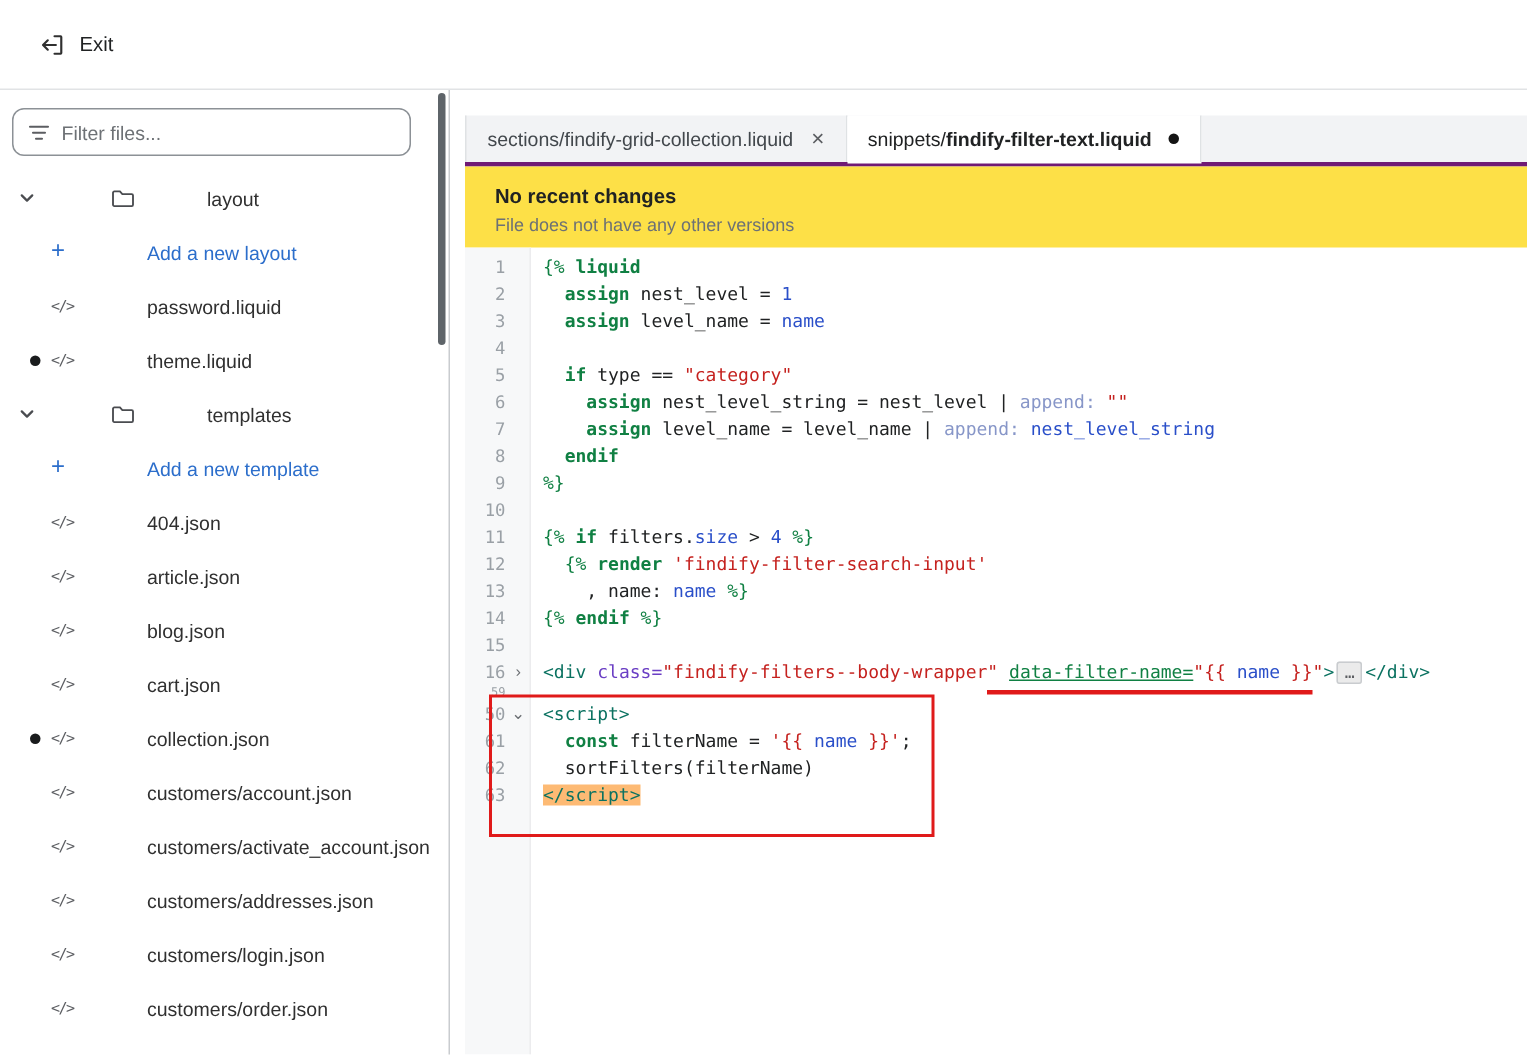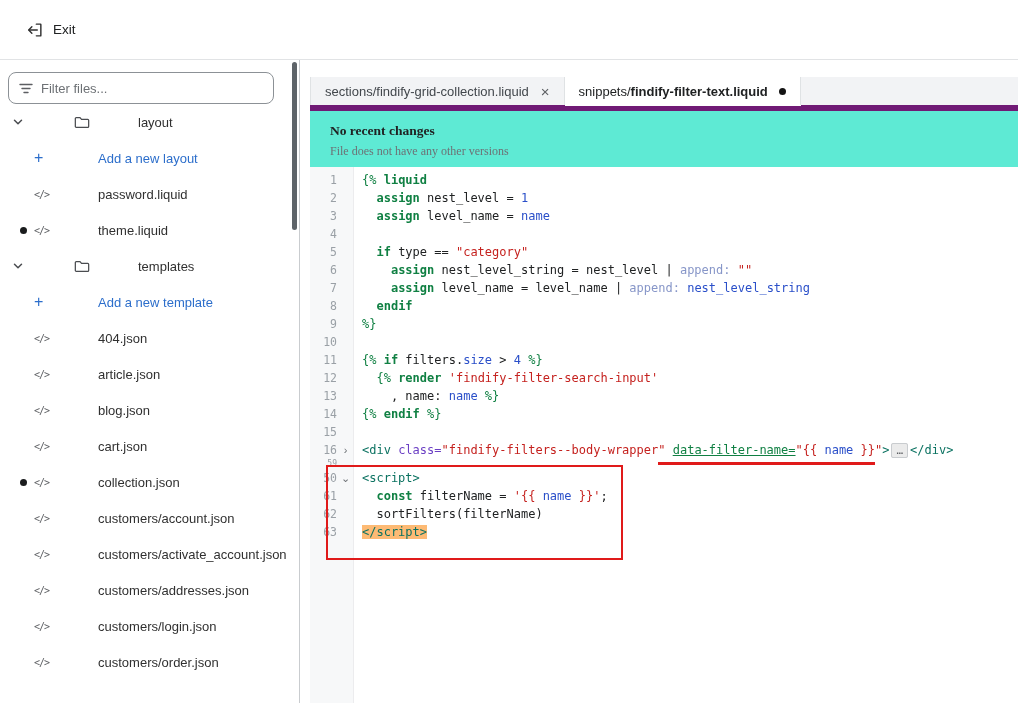--- a/index.html
+++ b/index.html
@@ -20,21 +20,21 @@
   }
 
   
   .body-row { display:flex; height:643px; }
 
   
   .sidebar {
     width:300px; flex:none; border-right:1px solid #c9cccf; position:relative;
     background:#fff; overflow:hidden;
   }
-  .filter-wrap { position:relative; margin:12px 25px 0 8px;text-decoration:underline; }
+  .filter-wrap { position:relative; margin:12px 25px 10px 8px;text-decoration:underline; }
   .filter-wrap svg { position:absolute; left:11px; top:10px; }
   .filter-input {
     width:100%; height:32px; border:1px solid #8c9196; border-radius:8px;
     padding:0 10px 0 32px; font-family:inherit; font-size:13px; color:#202223; outline:none;
   }
   .filter-input::placeholder { color:#6d7175; }
   .tree-row {
     height:36px; display:flex; align-items:center; position:relative;
     padding-left:34px; cursor:pointer; font-size:13px; color:#303030;gap:40px;
   }
@@ -55,36 +55,36 @@
   .side-scroll {
     position:absolute; right:2px; top:2px; width:5px; height:168px;
     background:#5e6469; border-radius:3px;
   }
 
   
   .main { flex:1; min-width:0; padding-left:10px; display:flex; flex-direction:column; }
   .panel { margin-top:17px; display:flex; flex-direction:column; flex:1; min-height:0; }
 
   .tabstrip {
-    height:34px; flex:none; background:#f2f3f5; border-bottom:6px solid #701a75;
+    height:34px; flex:none; background:#f2f3f5; border-bottom:3px solid #701a75;
     display:flex; align-items:stretch;
   }
   .tab {
     display:flex; align-items:center; padding:0 14px; font-size:13px; color:#42474c;
     border-right:1px solid #dfe2e4; cursor:pointer; white-space:nowrap;
   }
   .tab:first-child { border-left:1px solid #dfe2e4; }
   .tab.active {
     background:#fff; color:#202223; position:relative; box-shadow:0 1px 0 0 #fff;
   }
   .tab-name.bold { font-weight:700; }
   .tab-close { margin-left:12px; font-size:15px; line-height:1; color:#5c5e62; }
   .tab-dot { width:7px; height:7px; border-radius:50%; background:#141414; margin-left:11px; }
 
-  .status { padding:12px 20px 8px 20px; background:#5eead4;font-family:Liberation Serif, serif; }
+  .status { padding:12px 20px 8px 20px; background:#fde047; }
   .status-title { font-size:13.5px; font-weight:700; color:#202223; }
   .status-sub { font-size:12px; color:#6d7175; margin-top:5px; }
 
   
   .code {
     position:relative; flex:1; overflow:hidden;
     font-family:"DejaVu Sans Mono", monospace; font-size:12px; line-height:18px;
     padding-top:4px;
   }
   .gutter-bg {

